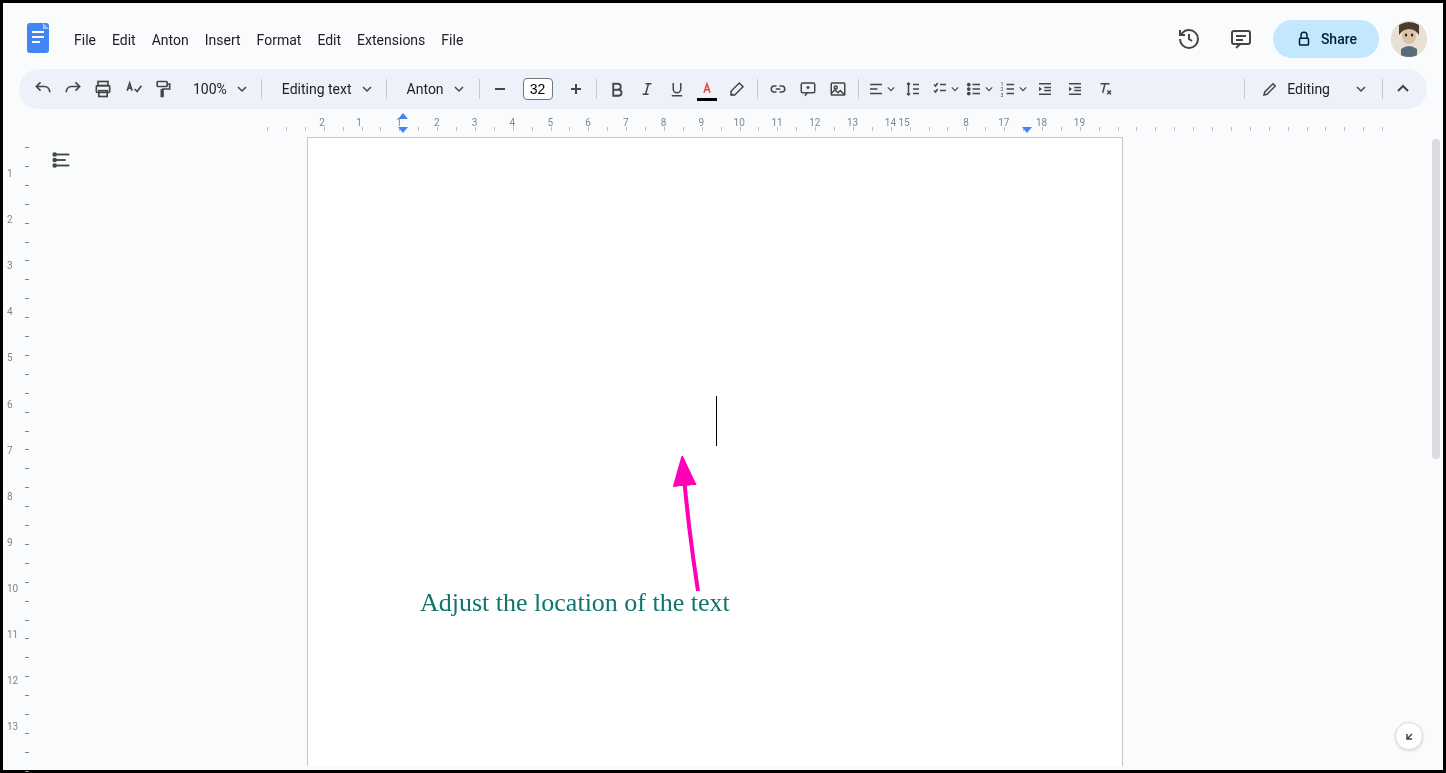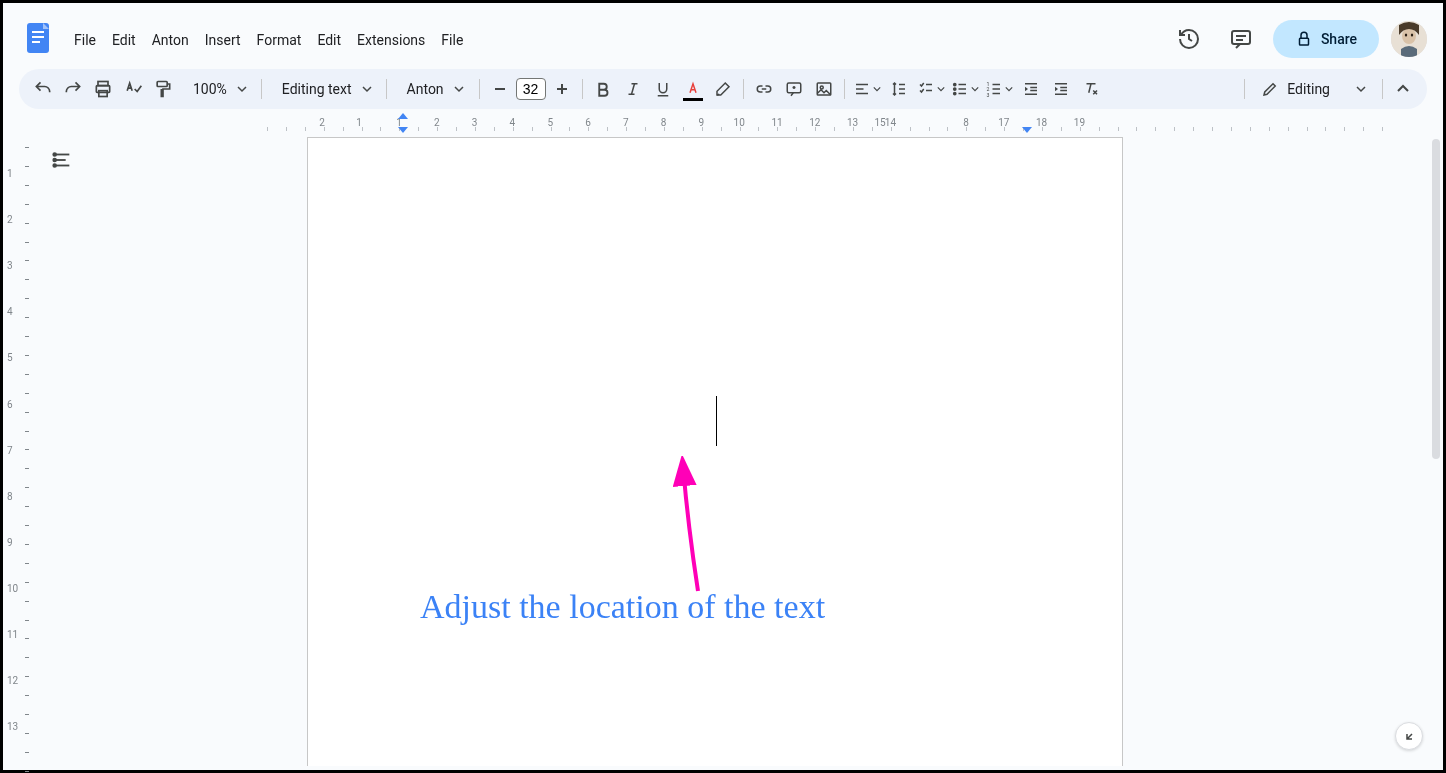--- a/index.html
+++ b/index.html
@@ -22,21 +22,21 @@
 .avatar { width: 36px; height: 36px; border-radius: 50%; background: #ddd; overflow: hidden; display: flex; align-items: center; justify-content: center; font-size: 18px; color: #666; }
 
 
 .toolbar-wrap { padding: 0 16px 0 16px; margin-top: 2px; }
 .toolbar { background: #edf2fa; border-radius: 24px; height: 40px; display: flex; align-items: center; padding: 0 10px; gap: 2px; }
 .tb-btn { min-width: 28px; height: 28px; display: flex; align-items: center; justify-content: center; border-radius: 4px; cursor: pointer; color: #444746; padding: 0 2px; }
 .tb-sep { width: 1px; height: 20px; background: #c7c7c7; margin: 0 4px; }
 .tb-text { font-size: 14px; padding: 0 6px; color: #202124; }
 .tb-combo { display: flex; align-items: center; padding: 0 4px 0 8px; border-radius: 4px; cursor: pointer; height: 28px; }
 .tb-dropdown-arrow { width: 18px; display: flex; align-items: center; justify-content: center; color: #444746; }
-.font-size-box { display: flex; align-items: center; gap: 2px; }
+.font-size-box { display: flex; align-items: center; gap: 9px; }
 .font-size-input { width: 30px; height: 22px; text-align: center; border: 1px solid #747775; border-radius: 4px; font-size: 14px; background: #fff; }
 .tb-spacer { flex: 1; }
 .editing-btn { display: flex; align-items: center; gap: 8px; padding: 0 10px; height: 30px; border-radius: 4px; cursor: pointer; }
 
 
 .workspace { position: relative; height: calc(773px - 64px - 46px - 6px); display: flex; }
 .vruler { width: 34px; background: #f9fbfd; position: relative; border-right: none; }
 .vruler-inner { position: absolute; top: 28px; left: 0; width: 34px; height: 100%; }
 .vtick-label { position: absolute; left: 4px; font-size: 10px; color: #80868b; transform: translateY(-50%); }
 .vtick { position: absolute; right: 8px; width: 4px; height: 1px; background: #80868b; }
@@ -51,21 +51,21 @@
 
 .canvas { position: absolute; top: 28px; left: 0; right: 0; bottom: 0; overflow: auto; }
 .page { width: 816px; min-height: 1056px; background: #fff; margin: 0 auto; margin-left: 270px; border: 1px solid #c7c7c7; padding: 96px 72px; position: relative; }
 .doc-text { font-family: Impact, 'Arial Black', sans-serif; font-size: 42px; font-weight: 900; text-align: center; letter-spacing: -1px; color: #000; position: relative; }
 .cursor-line { display: inline-block; width: 1px; height: 50px; background: #000; vertical-align: middle; margin-left: 2px; }
 
 .outline-btn { position: absolute; left: 44px; top: 40px; width: 30px; height: 30px; display: flex; align-items: center; justify-content: center; cursor: pointer; color: #444746; border-radius: 4px; }
 
 
 .annotation-arrow { position: absolute; pointer-events: none; }
-.annotation-text { position: absolute; font-family: 'Comic Sans MS', cursive; font-size: 34px; color: #3b82f6; font-weight: 400; pointer-events: none; white-space: nowrap; }
+.annotation-text { position: absolute; font-family: 'Comic Sans MS', cursive; font-size: 26px; color: #0f766e; font-weight: 400; pointer-events: none; white-space: nowrap; }
 
 .text-color-btn { position: relative; }
 .text-color-underline { position: absolute; bottom: 2px; left: 4px; right: 4px; height: 3px; background: #000; }
 
 .scroll-thumb { position: absolute; right: 3px; top: 30px; width: 8px; height: 320px; background: #dadce0; border-radius: 4px; }
 
 .expand-fab { position: absolute; right: 20px; bottom: 20px; width: 28px; height: 28px; background: #fff; border: 1px solid #dadce0; border-radius: 50%; box-shadow: 0 1px 3px rgba(0,0,0,.15); display: flex; align-items: center; justify-content: center; cursor: pointer; }
 </style>
 </head>
 <body>
@@ -407,21 +407,21 @@
             <span class="htick-label" style="left: 513.2px;">5</span>
             <span class="htick-label" style="left: 551px;">6</span>
             <span class="htick-label" style="left: 588.8px;">7</span>
             <span class="htick-label" style="left: 626.6px;">8</span>
             <span class="htick-label" style="left: 664.4px;">9</span>
             <span class="htick-label" style="left: 702.2px;">10</span>
             <span class="htick-label" style="left: 740px;">11</span>
             <span class="htick-label" style="left: 777.8px;">12</span>
             <span class="htick-label" style="left: 815.6px;">13</span>
             <span class="htick-label" style="left: 853.4px;">14</span>
-            <span class="htick-label" style="left: 843px;">15</span>
+            <span class="htick-label" style="left: 867px;">15</span>
             <span class="htick-label" style="left: 929px;">8</span>
             <span class="htick-label" style="left: 966.8px;">17</span>
             <span class="htick-label" style="left: 1004.6px;">18</span>
             <span class="htick-label" style="left: 1042.4px;">19</span>
             <div class="htick" style="left: 230px;"></div>
             <div class="htick" style="left: 248.9px;"></div>
             <div class="htick" style="left: 267.8px;"></div>
             <div class="htick" style="left: 286.7px;"></div>
             <div class="htick" style="left: 305.6px;"></div>
             <div class="htick" style="left: 324.5px;"></div>

